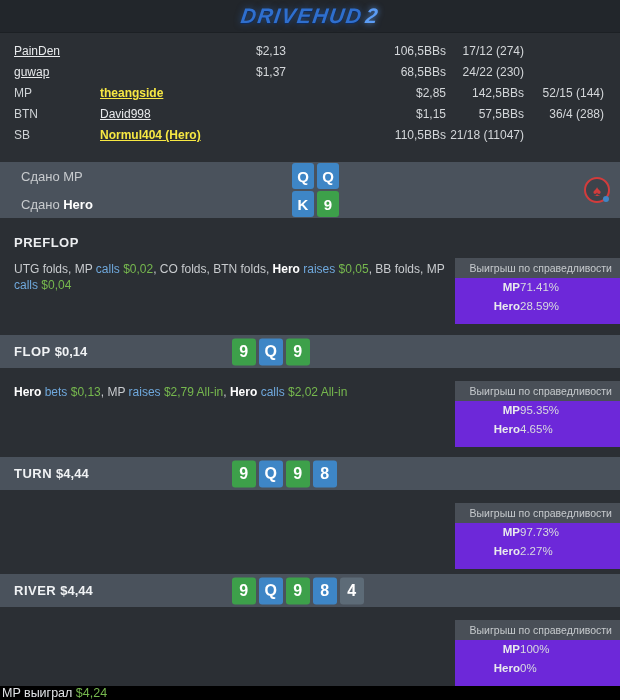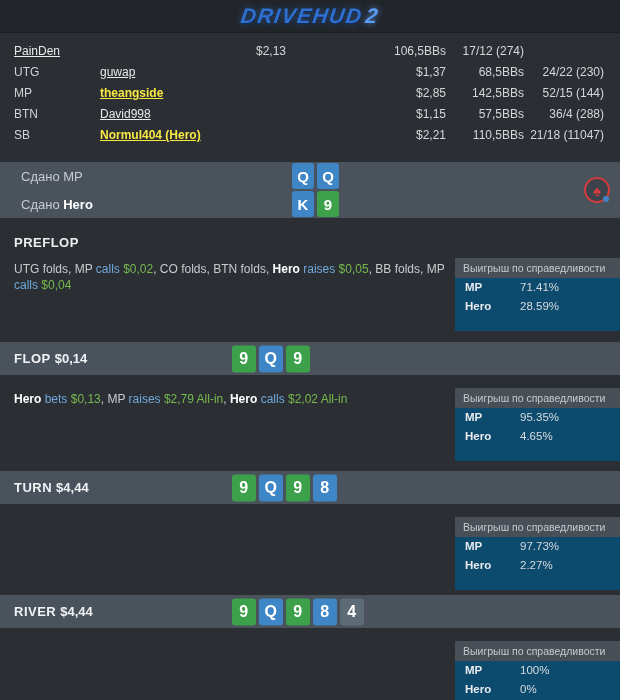--- a/index.html
+++ b/index.html
@@ -47,21 +47,21 @@
   .s-turn{margin-top:10px;}   .s-turn .content{margin-top:13px;}
   .s-river{margin-top:5px;}   .s-river .content{margin-top:13px;}
 
   
   .tk-plain{color:#c8cbce;}
   .tk-hero{color:#ffffff;font-weight:bold;}
   .tk-verb{color:#6fa8dc;}
   .tk-amt{color:#76b84e;}
 
   
-  .equity{flex:0 0 165px;width:165px;background:#0c4a6e;padding-bottom:15px;}
+  .equity{flex:0 0 165px;width:165px;background:#6d28d9;padding-bottom:8px;text-align:right;}
   .eq-title{height:20px;line-height:20px;background:#494f57;font-size:10.5px;color:#c6cacd;padding:0 8px;white-space:nowrap;overflow:hidden;}
   .eq-row{height:19px;line-height:19px;display:flex;font-size:11.5px;padding-left:10px;}
   .eq-name{width:55px;font-weight:bold;color:#e9ebed;}
   .eq-val{color:#d8dbde;}
 
   
   .footer{margin-top:auto;flex:0 0 28px;background:#000000;display:flex;align-items:flex-start;padding-left:2px;font-size:12.5px;color:#e2e5e8;}
   .footer .tk-plain{color:#e2e5e8;}
 </style>
 </head>
@@ -74,21 +74,20 @@
   </div>
 
   <div class="players">
     <div class="prow">
       <a class="pname">PainDen</a>
       <span class="num">$2,13</span>
       <span class="num">106,5BBs</span>
       <span class="num">17/12 (274)</span>
     </div>
     <div class="prow">
-      <span class="pos">UTG</span>
       <a class="pname">guwap</a>
       <span class="num">$1,37</span>
       <span class="num">68,5BBs</span>
       <span class="num">24/22 (230)</span>
     </div>
     <div class="prow hl">
       <span class="pos">MP</span>
       <a class="pname">theangside</a>
       <span class="num">$2,85</span>
       <span class="num">142,5BBs</span>
@@ -97,21 +96,20 @@
     <div class="prow">
       <span class="pos">BTN</span>
       <a class="pname">David998</a>
       <span class="num">$1,15</span>
       <span class="num">57,5BBs</span>
       <span class="num">36/4 (288)</span>
     </div>
     <div class="prow hl">
       <span class="pos">SB</span>
       <a class="pname">Normul404 (Hero)</a>
-      <span class="num">$2,21</span>
       <span class="num">110,5BBs</span>
       <span class="num">21/18 (11047)</span>
     </div>
   </div>
 
   <div class="dealt">
     <div class="drow">
       <span><span class="tk-plain">Сдано MP</span></span>
       <span class="cards">
           <span class="card" style="background: rgb(62, 134, 198);">Q</span>

